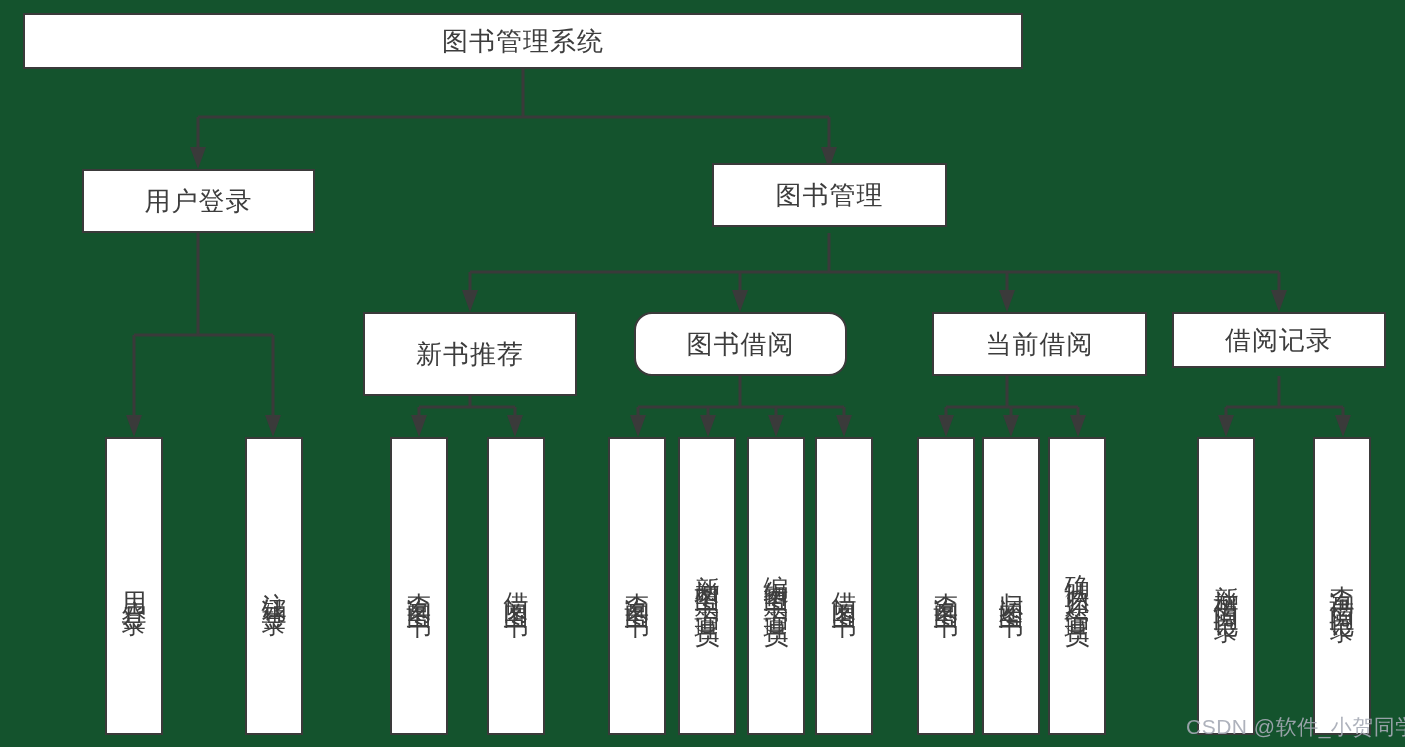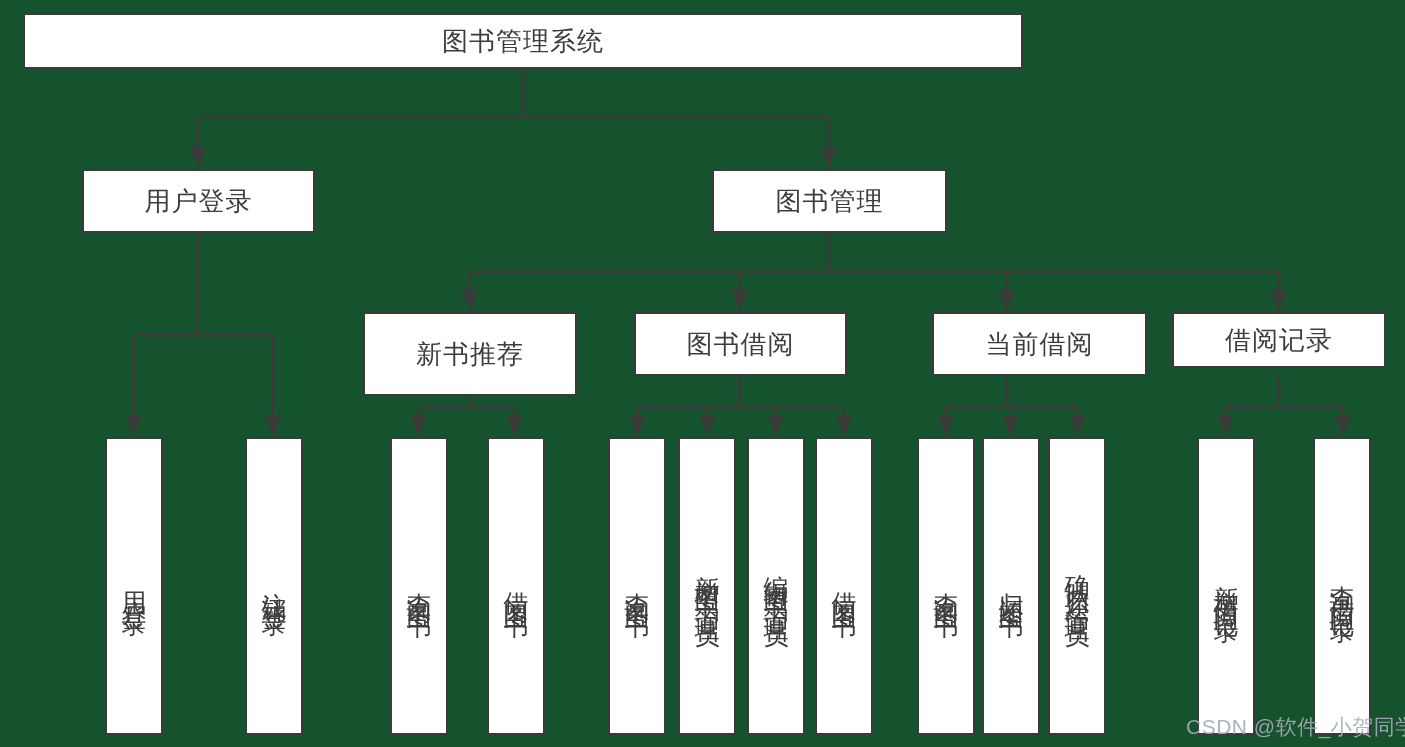--- a/index.html
+++ b/index.html
@@ -88,24 +88,24 @@
     <path d="M1007 376 V407 M946 407 H1078 M946 407 V417 M1011 407 V417 M1078 407 V417" fill="none" stroke="#3a3a3a" stroke-width="3"></path>
     <path d="M938 415 H954 L946 437 Z M1003 415 H1019 L1011 437 Z M1070 415 H1086 L1078 437 Z" fill="#3a3a3a"></path>
 
     <path d="M1279 376 V407 M1226 407 H1343 M1226 407 V417 M1343 407 V417" fill="none" stroke="#3a3a3a" stroke-width="3"></path>
     <path d="M1218 415 H1234 L1226 437 Z M1335 415 H1351 L1343 437 Z" fill="#3a3a3a"></path>
   </svg>
 
   <div class="node" style="left:23px; top:13px; width:1000px; height:56px;">图书管理系统</div>
 
   <div class="node" style="left:82px; top:169px; width:233px; height:64px;">用户登录</div>
-  <div class="node" style="left:712px; top:169px; width:235px; height:64px;">图书管理</div>
+  <div class="node" style="left:712px; top:163px; width:235px; height:64px;">图书管理</div>
 
   <div class="node" style="left:363px; top:312px; width:214px; height:84px;">新书推荐</div>
-  <div class="node" style="left:634px; top:312px; width:213px; height:64px;">图书借阅</div>
+  <div class="node" style="left:634px; top:312px; width:213px; height:64px;border-radius:18px;">图书借阅</div>
   <div class="node" style="left:900px; top:312px; width:215px; height:64px;margin-left:32px;">当前借阅</div>
   <div class="node" style="left:1172px; top:312px; width:214px; height:56px;">借阅记录</div>
 
   <div class="leaf" style="left:105px;">
     <span class="vtext">用户登录</span>
   </div>
   <div class="leaf" style="left:245px;">
     <span class="vtext">注销登录</span>
   </div>
 

